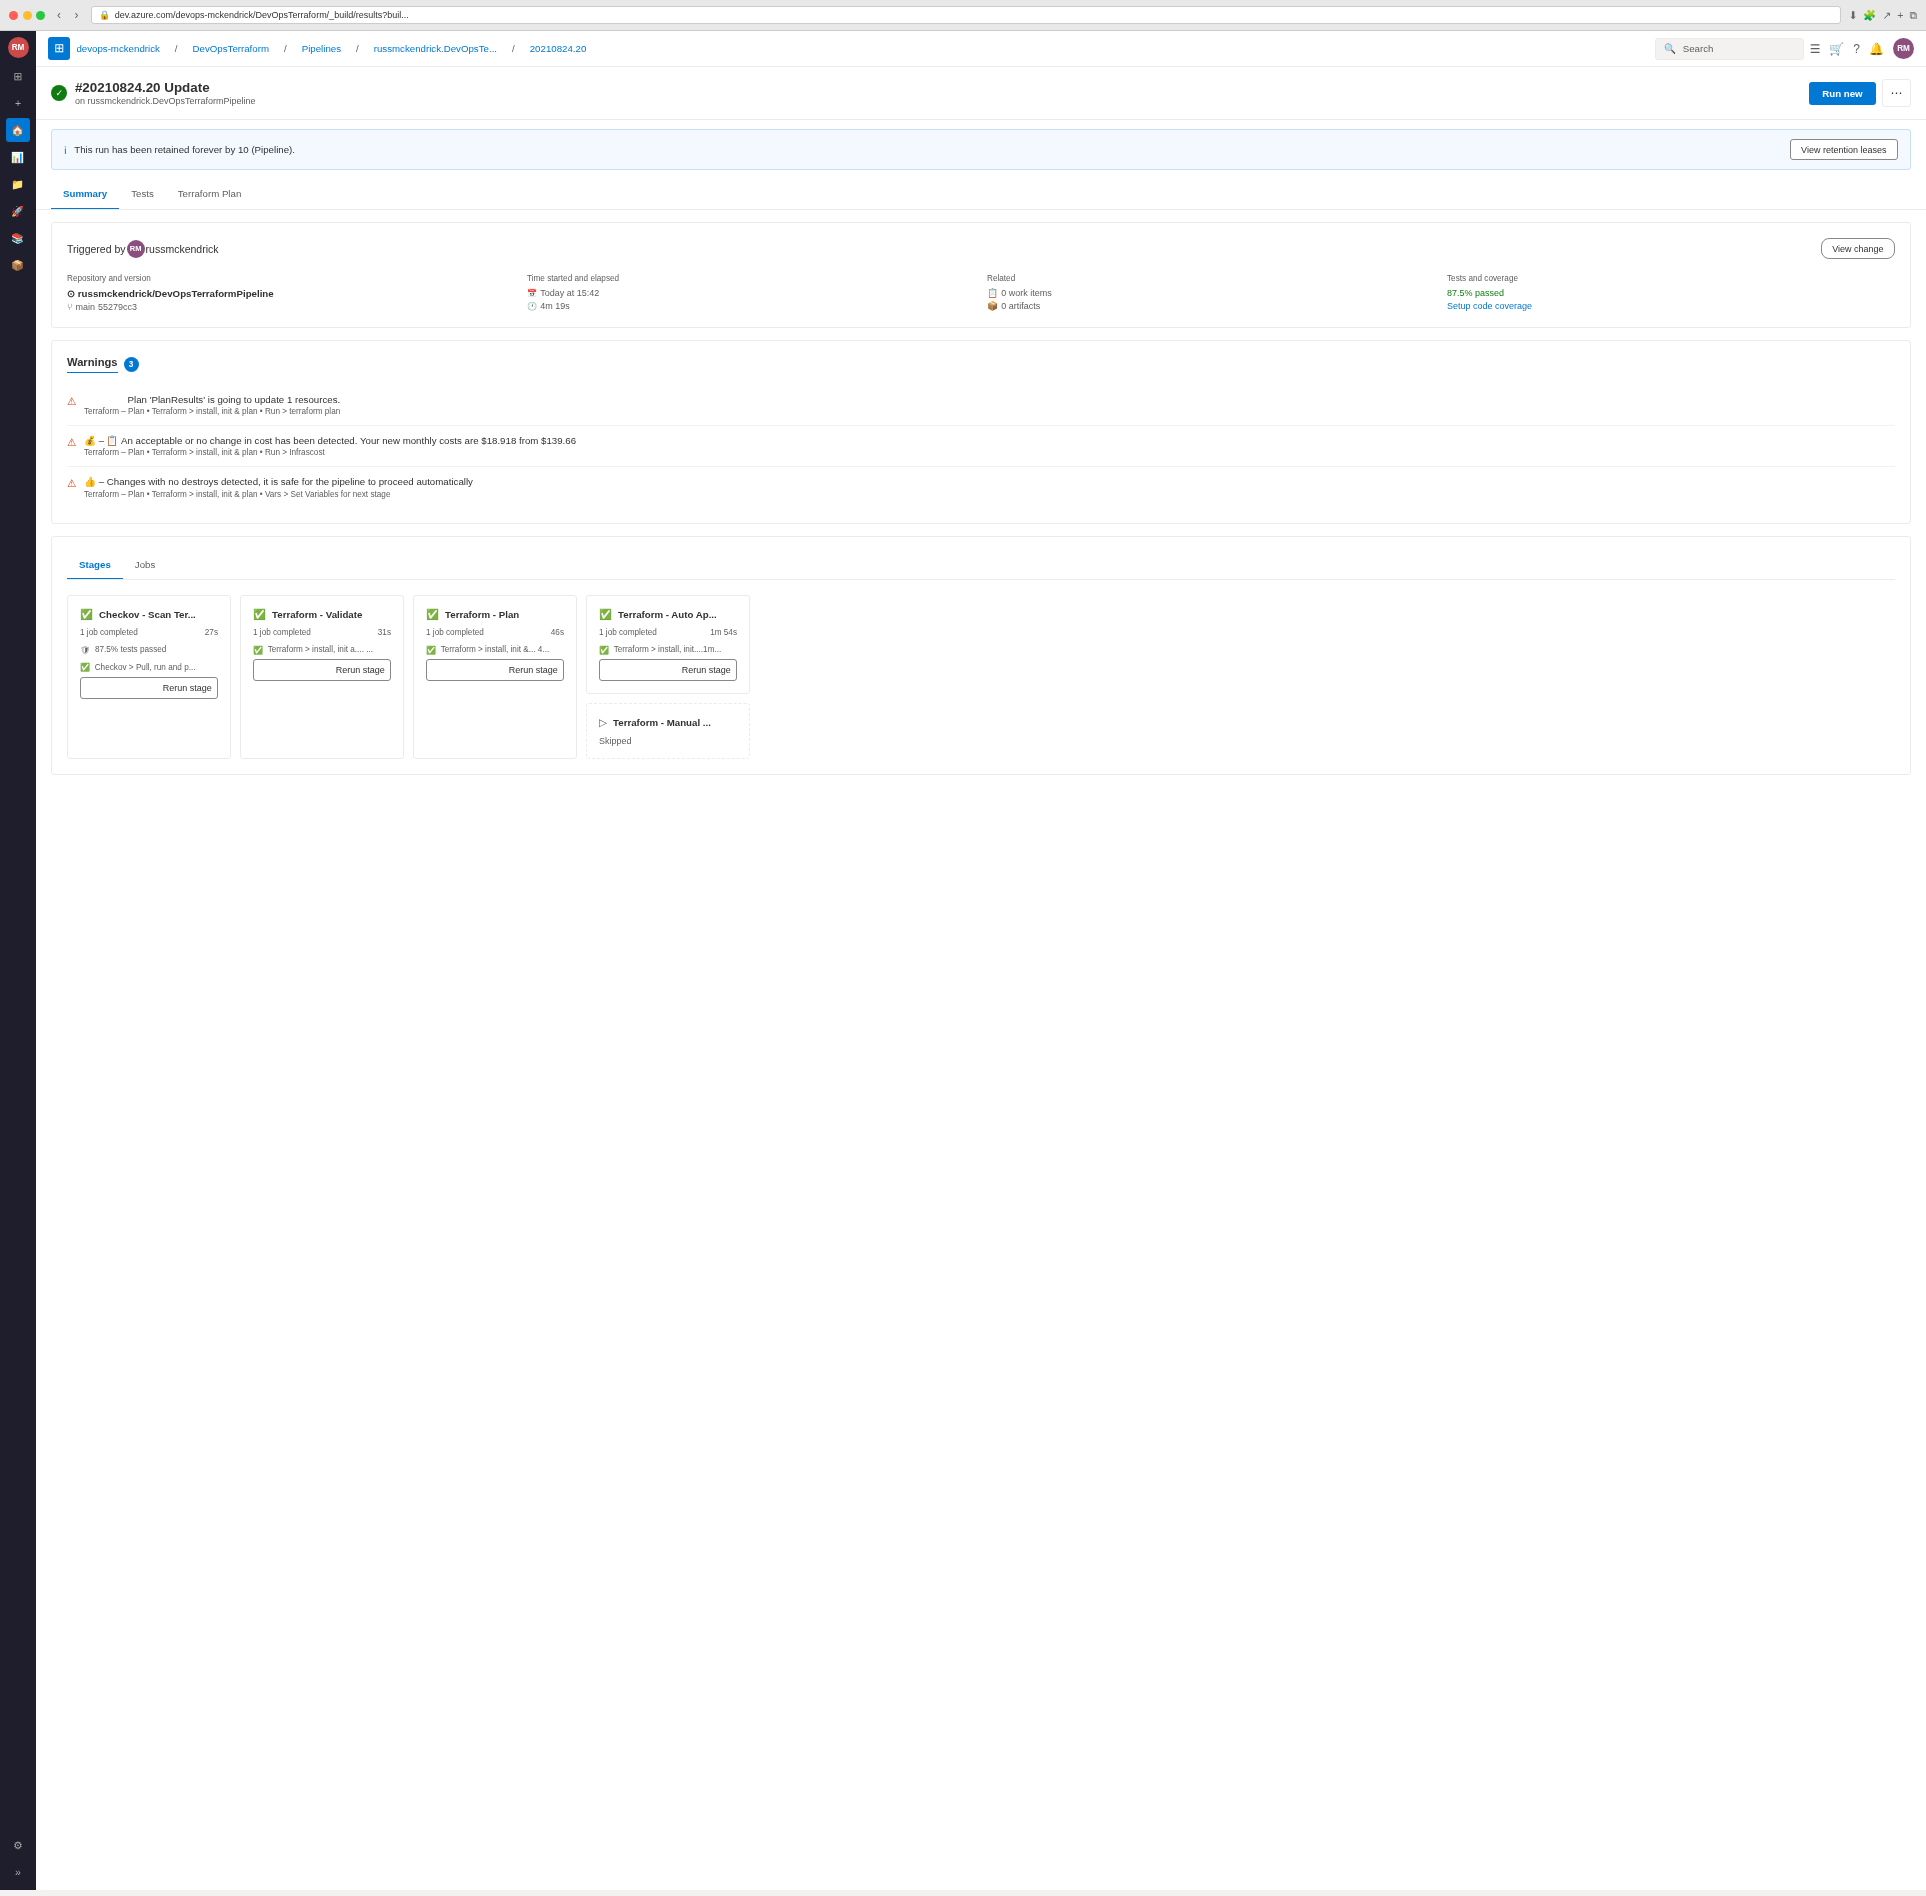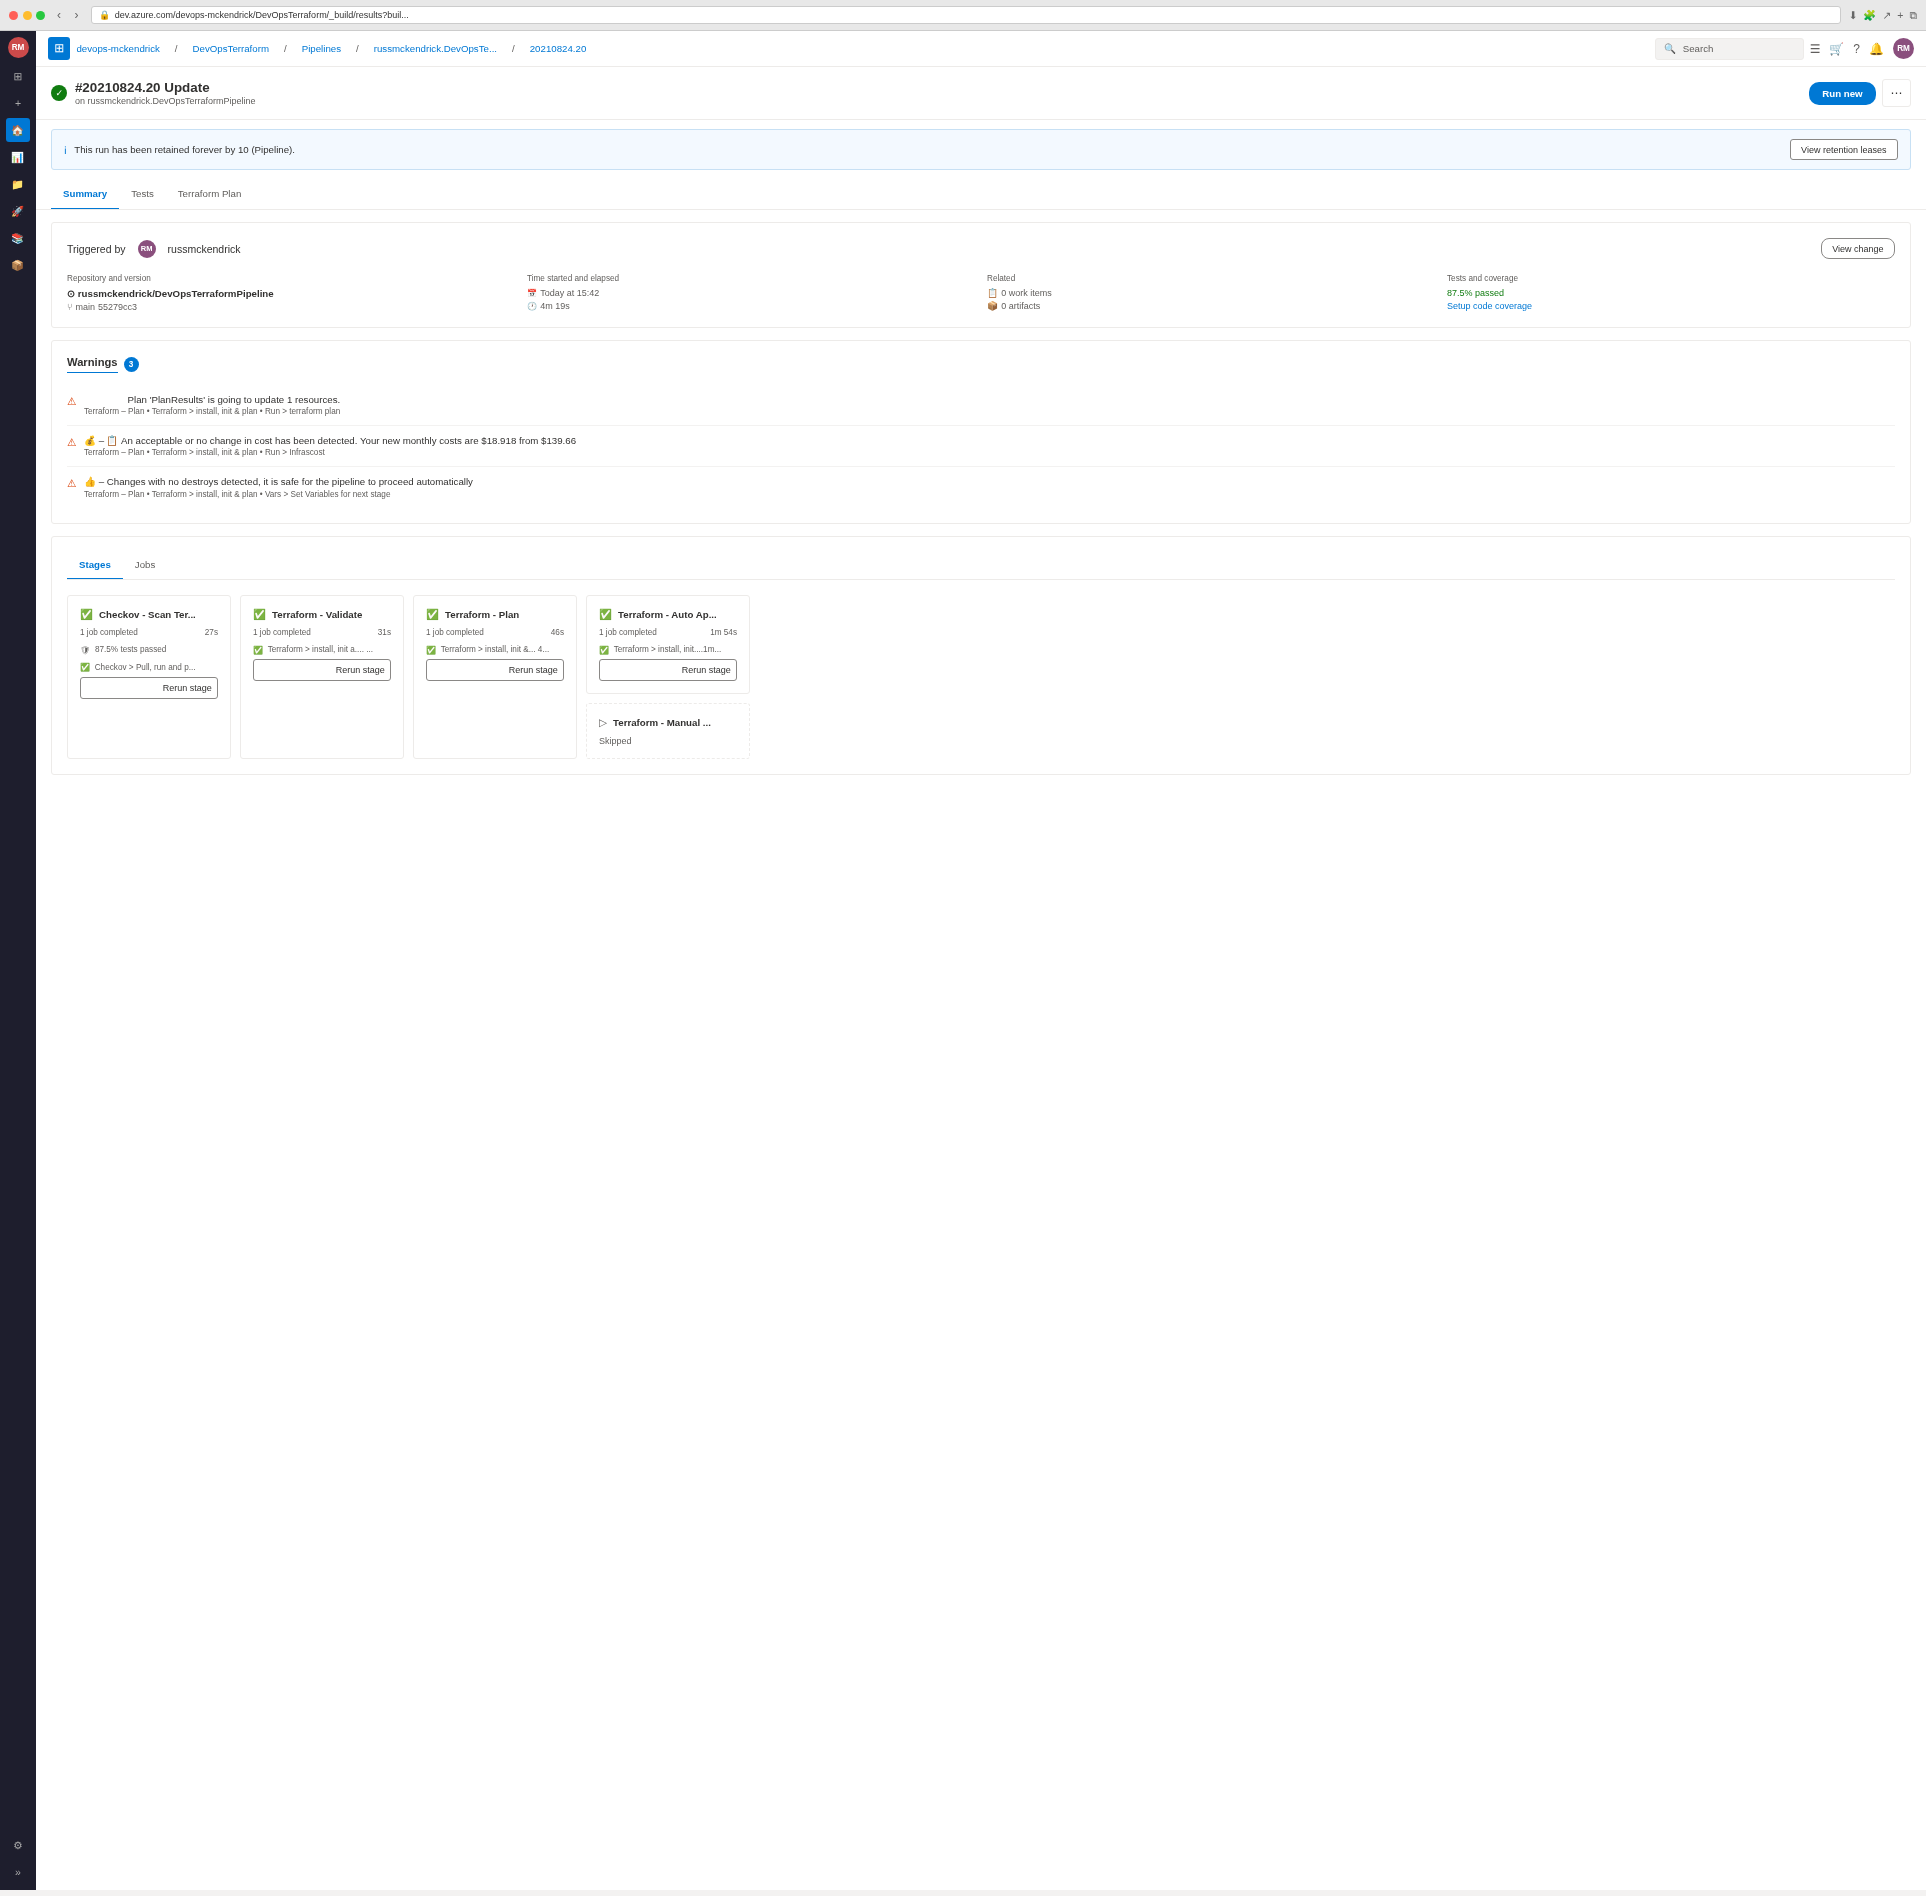--- a/index.html
+++ b/index.html
@@ -41,21 +41,21 @@
     
     .main-content { flex: 1; overflow-y: auto; background: white; }
 
     
     .page-header { padding: 12px 15px; background: white; border-bottom: 0.7px solid #edebe9; display: flex; align-items: center; justify-content: space-between; }
     .page-title-area { display: flex; align-items: center; gap: 7.5px; }
     .success-icon { width: 16.4px; height: 16.4px; border-radius: 50%; background: #107c10; display: flex; align-items: center; justify-content: center; color: white; font-size: 9px; flex-shrink: 0; }
     .page-title { font-size: 13.4px; font-weight: 600; color: #323130; }
     .page-subtitle { font-size: 9px; color: #605e5c; margin-top: 1.5px; }
     .header-actions { display: flex; align-items: center; gap: 6px; }
-    .btn-primary { background: #0078d4; color: white; border: none; border-radius: 10px; padding: 6px 13.4px; font-size: 9.7px; font-weight: 600; cursor: pointer; }
+    .btn-primary { background: #0078d4; color: white; border: none; border-radius: 3px; padding: 6px 13.4px; font-size: 9.7px; font-weight: 600; cursor: pointer; }
     .more-btn { background: none; border: 0.7px solid #edebe9; border-radius: 3px; padding: 6px 7.5px; cursor: pointer; color: #323130; font-size: 12px; }
 
     
     .info-banner { margin: 9px 15px; background: #f3f9ff; border: 0.7px solid #c7e0f4; border-radius: 3px; padding: 9px 12px; display: flex; align-items: center; justify-content: space-between; }
     .info-banner-left { display: flex; align-items: center; gap: 7.5px; color: #323130; font-size: 9.7px; }
     .info-icon { color: #0078d4; font-size: 10.5px; }
     .btn-outline { background: white; border: 0.7px solid #8a8886; border-radius: 3px; padding: 4.5px 10.5px; font-size: 9px; cursor: pointer; color: #323130; }
 
     
     .tabs { padding: 0 15px; border-bottom: 0.7px solid #edebe9; display: flex; gap: 0; }
@@ -63,21 +63,21 @@
     .tab.active { color: #0078d4; border-bottom-color: #0078d4; font-weight: 600; }
 
     
     .content-area { padding: 12px 15px; }
 
     
     .card { background: white; border: 0.7px solid #edebe9; border-radius: 3px; padding: 15px; margin-bottom: 12px; }
 
     
     .triggered-row { display: flex; align-items: center; justify-content: space-between; margin-bottom: 15px; }
-    .triggered-by { display: flex; align-items: center; gap: 12px; font-size: 10.5px; color: #323130; justify-content: center; }
+    .triggered-by { display: flex; align-items: center; gap: 1px; font-size: 10.5px; color: #323130; justify-content: center; }
     .user-chip { width: 18px; height: 18px; border-radius: 50%; background: #8a4f7d; display: flex; align-items: center; justify-content: center; color: white; font-size: 7.5px; font-weight: bold; }
     .btn-secondary { background: white; border: 0.7px solid #8a8886; border-radius: 8px; padding: 4.5px 10.5px; font-size: 9px; cursor: pointer; color: #323130; }
 
     
     .meta-grid { display: grid; grid-template-columns: 1fr 1fr 1fr 1fr; gap: 12px; }
     .meta-section label { font-size: 8.2px; color: #605e5c; display: block; margin-bottom: 4.5px; }
     .meta-section .meta-value { font-size: 9.7px; color: #323130; font-weight: 600; }
     .meta-section .meta-sub { font-size: 9px; color: #605e5c; margin-top: 3px; display: flex; align-items: center; gap: 3px; }
     .meta-section .meta-link { color: #0078d4; text-decoration: none; font-size: 9px; cursor: pointer; }
     .clock-icon { font-size: 8.2px; }

